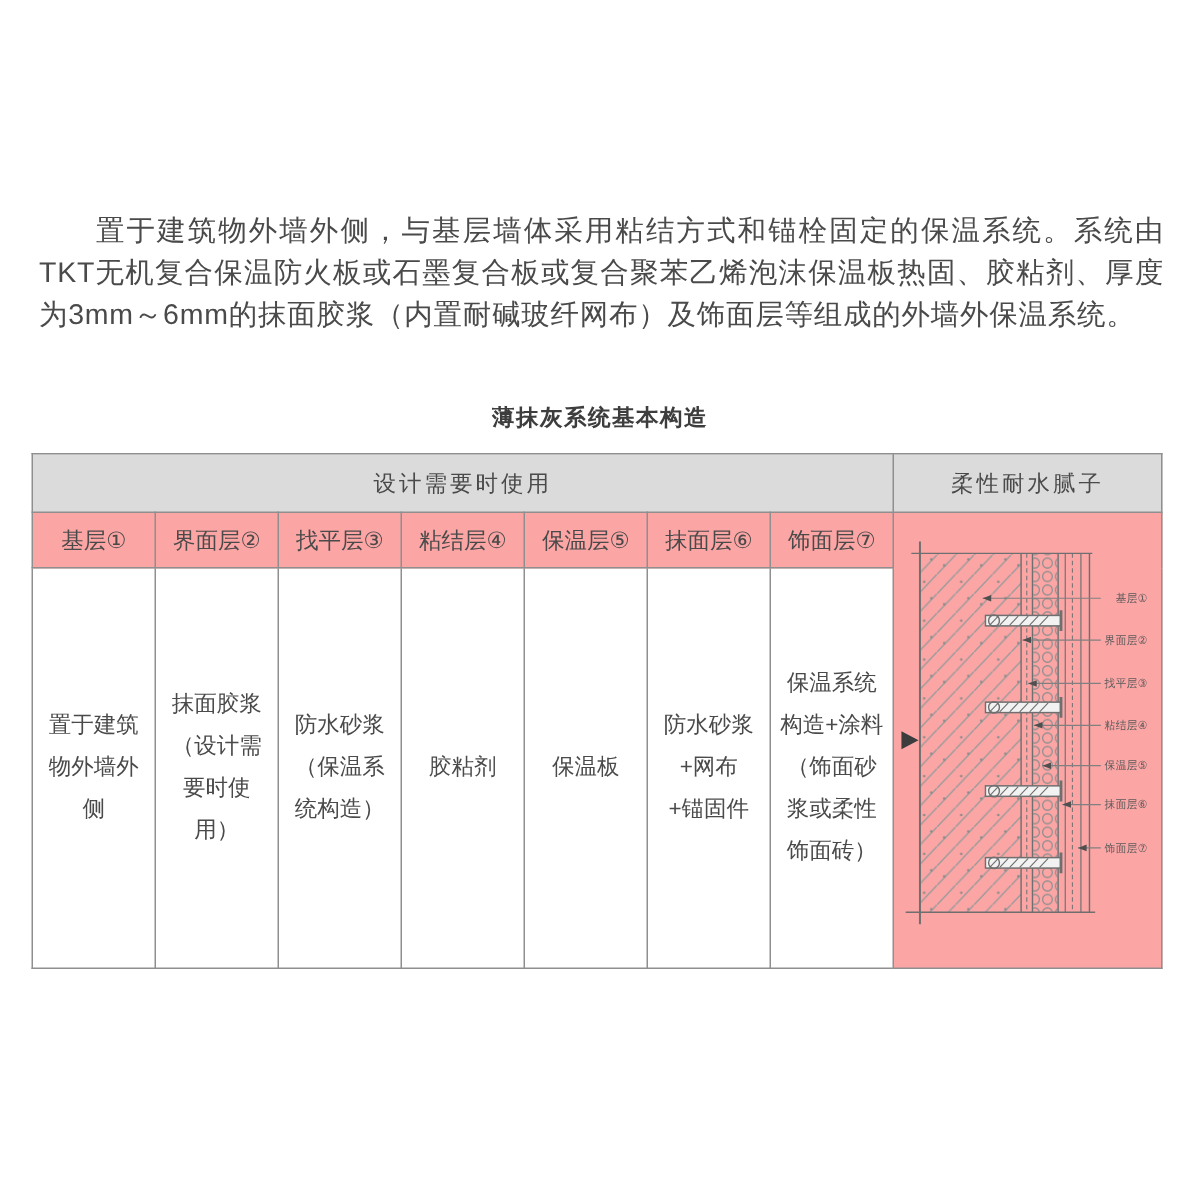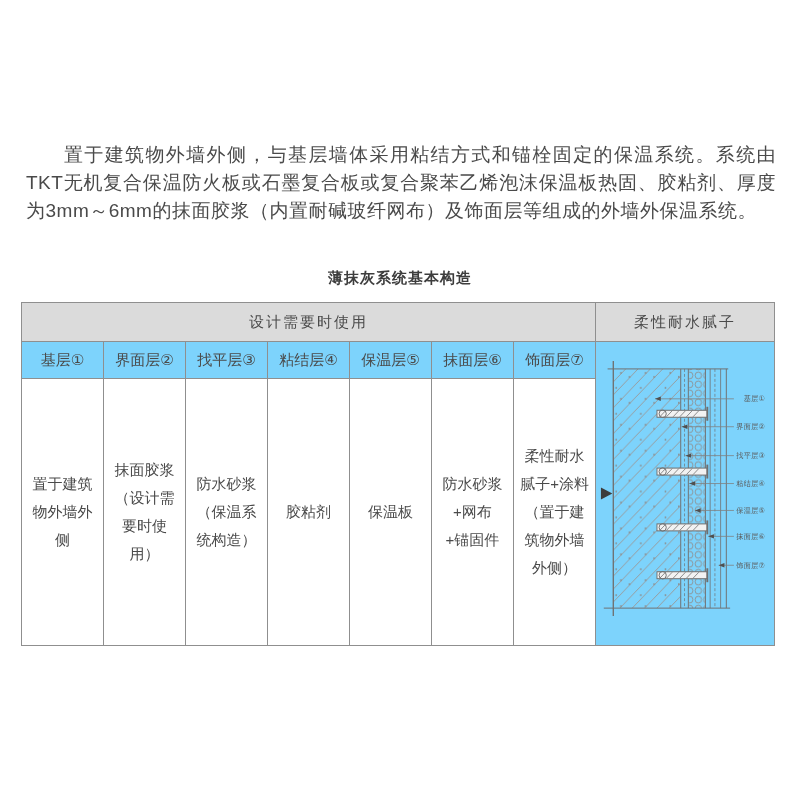--- a/index.html
+++ b/index.html
@@ -31,21 +31,21 @@
   }
   table.spec-table td{
     border:1px solid var(--table-border,#8f8f8f);
     text-align:center;vertical-align:middle;
     padding:2px 4px;
   }
   tr.row-group-header td{
     height:34px;background:var(--header-bg,#dbdbdb);
     letter-spacing:2px;
   }
-  tr.row-col-headers td{height:32px;background:#7dd3fc;}
+  tr.row-col-headers td{height:32px;background:#fca5a5;}
   tr.row-values td{height:260px;line-height:28px;}
   td.val{white-space:pre-line;}
   td.diagram-cell{padding:0;vertical-align:top;background:#fff;}
 
   svg.diagram{display:block;width:100%;height:299px;}
   .dlabel{font-size:7.5px;fill:#5a5a5a;letter-spacing:0.3px;}
 </style>
 </head>
 <body>
 
@@ -165,18 +165,18 @@
     </tr>
     <tr class="row-values">
       <td class="val">置于建筑物外墙外侧</td>
       <td class="val">抹面胶浆（设计需要时使用）</td>
       <td class="val">防水砂浆（保温系统构造）</td>
       <td class="val">胶粘剂</td>
       <td class="val">保温板</td>
       <td class="val">防水砂浆
 +网布
 +锚固件</td>
-      <td class="val">柔性耐水腻子+涂料（置于建筑物外墙外侧）</td>
+      <td class="val">保温系统构造+涂料（饰面砂浆或柔性饰面砖）</td>
     </tr>
   </tbody>
     </table>
 
 </div>
 
 </body></html>

